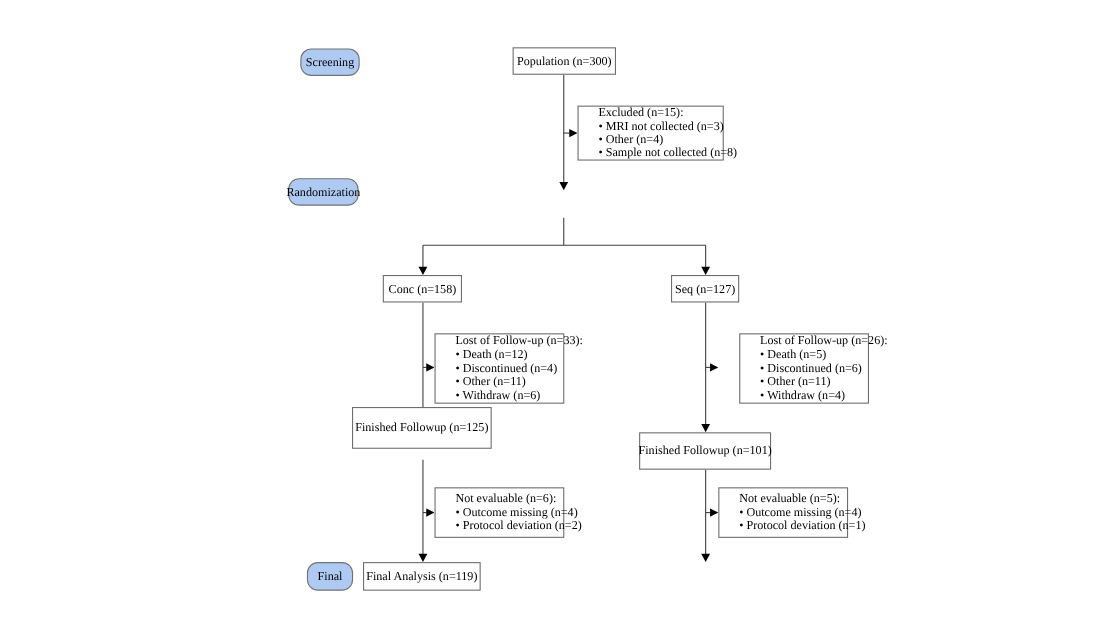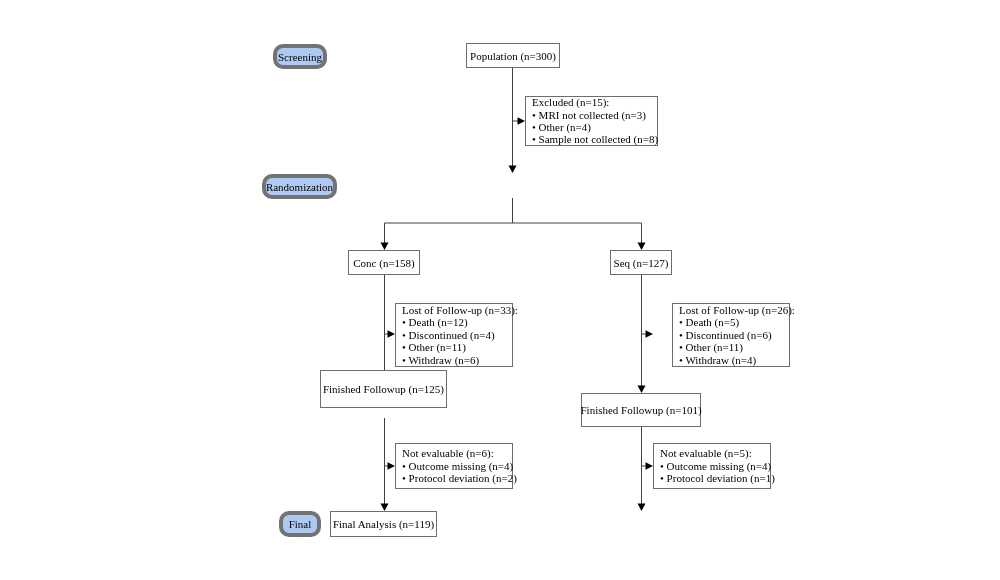--- a/index.html
+++ b/index.html
@@ -28,29 +28,29 @@
   .box.single {
     display: flex;
     align-items: center;
     justify-content: center;
     text-align: center;
   }
   .box.multi {
     display: flex;
     flex-direction: column;
     justify-content: center;
-    padding-left: 6px;
+    padding-left: 18px;
     padding-right: 4px;
     text-align: left;
   }
   .box.multi .line { line-height: 12.4px; }
   .badge {
     position: absolute;
     background: #aecaf3;
-    border: 4px solid #737373;
+    border: 1px solid #737373;
     border-radius: 10px;
     display: flex;
     align-items: center;
     justify-content: center;
     font-size: 11px;
     text-align: center;
     white-space: nowrap;
   }
 </style>
 </head>
@@ -84,21 +84,21 @@
       <polygon points="395,466 387.5,462.3 387.5,469.7"></polygon>
       <polygon points="653,466 645.5,462.3 645.5,469.7"></polygon>
       <polygon points="384.5,511 380.5,503.5 388.5,503.5"></polygon>
       <polygon points="641.5,511 637.5,503.5 645.5,503.5"></polygon>
     </g>
   </svg>
 
   <div class="badge" style="left:273px; top:44px; width:54px; height:25px;">
     <span>Screening</span>
   </div>
-  <div class="badge" style="left:262px; top:174px; width:75px; height:25px;">
+  <div class="badge" style="left:262px; top:162px; width:64px; height:25px;">
     <span>Randomization</span>
   </div>
   <div class="badge" style="left:279px; top:511px; width:42px; height:26px;">
     <span>Final</span>
   </div>
 
   <div class="box single" style="left:466px; top:43px; width:94px; height:25px;">
     <span>Population (n=300)</span>
   </div>
 

